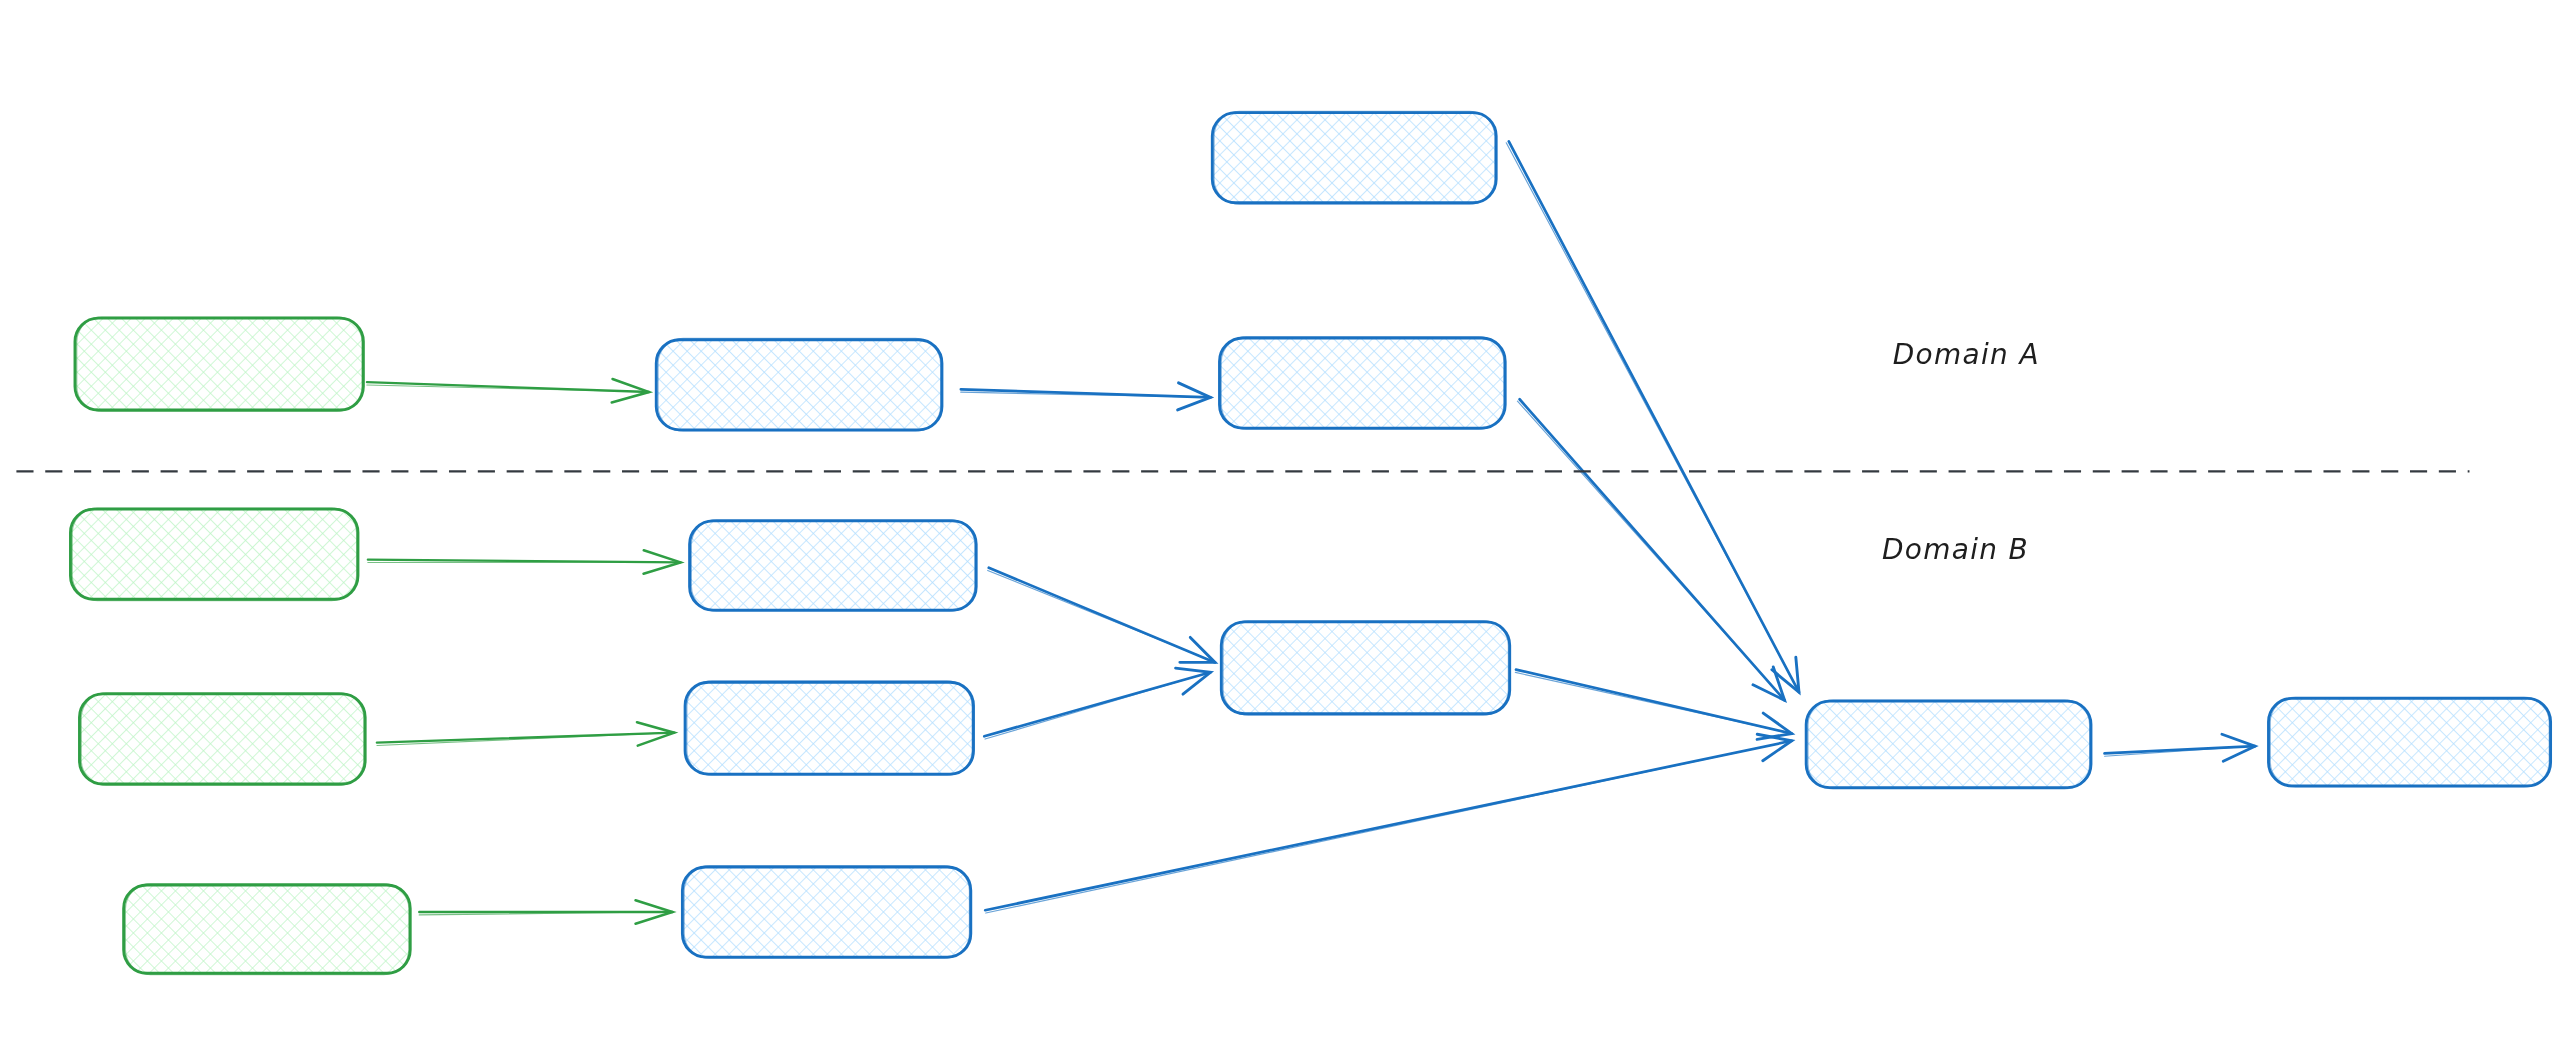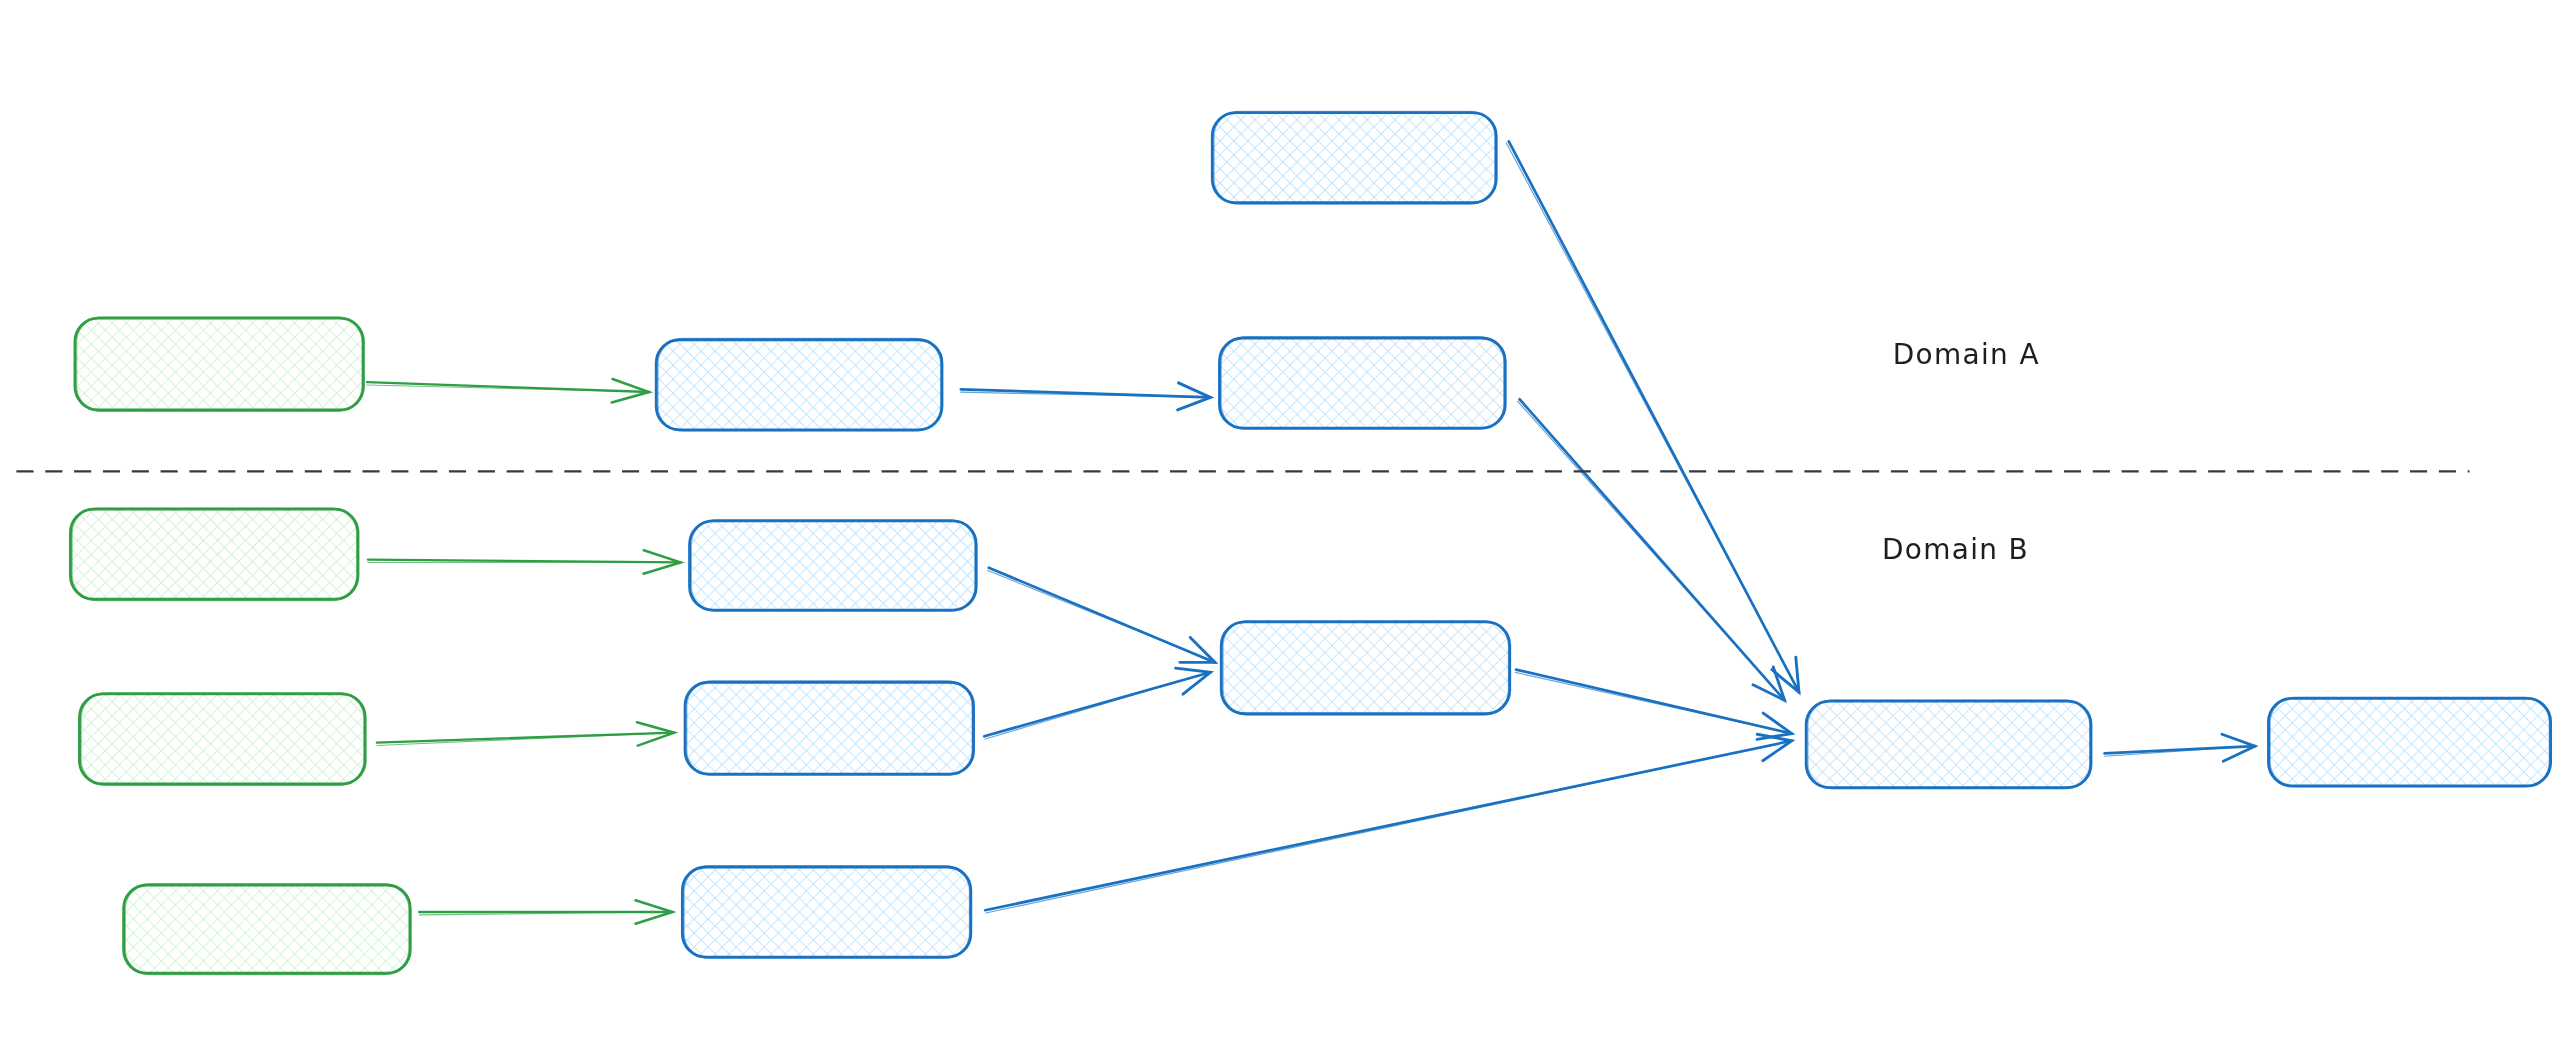--- a/index.html
+++ b/index.html
@@ -1,16 +1,16 @@
 <!DOCTYPE html>
 <html style="font-size:14.4px"><head>
 <meta charset="utf-8">
 <style>
   html,body{margin:0;padding:0;background:#ffffff;}
-  .canvas{position:relative;width:2576px;height:1049px;background:#ffffff;overflow:hidden;}
+  .canvas{position:relative;width:2576px;height:1049px;background:#ffffff;overflow:hidden;font-style:italic;}
   svg{display:block;width:100%;height:100%;}
   text.domain-label{
     font-family:"DejaVu Sans","Liberation Sans",sans-serif;
     font-size:31px;
     letter-spacing:1.5px;
     font-weight:500;
   }
 </style>
 </head>
 <body>

